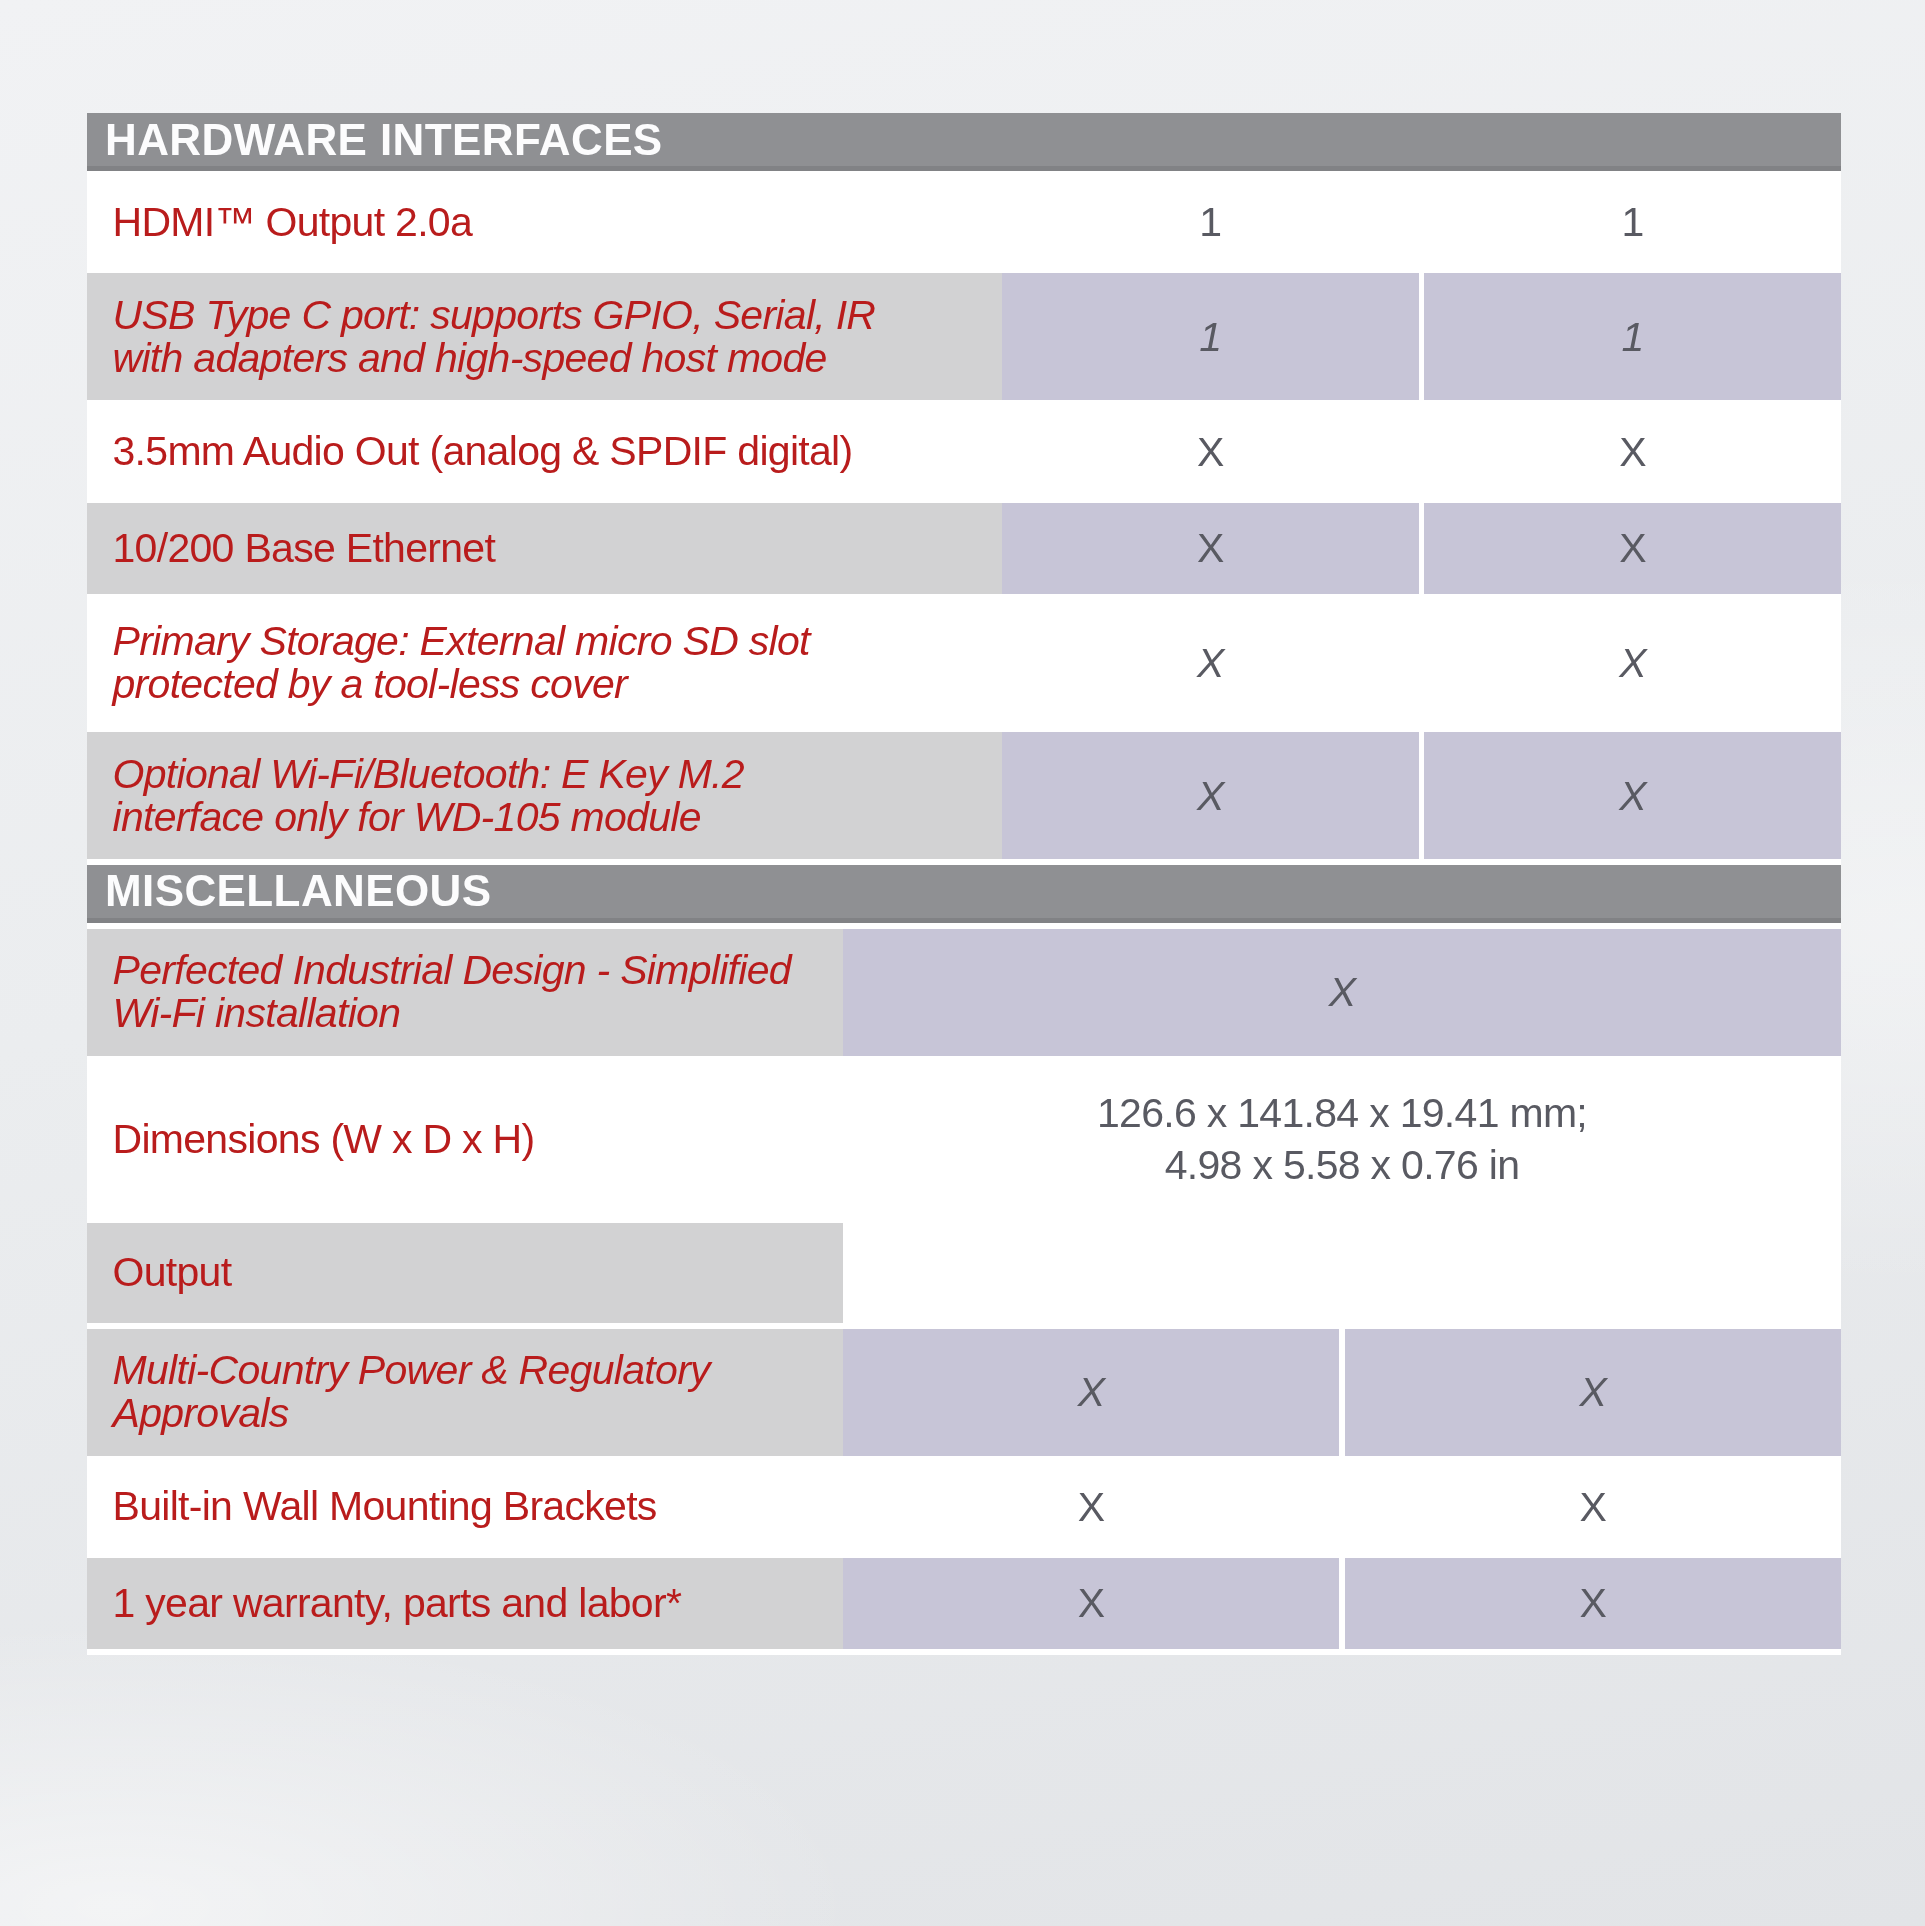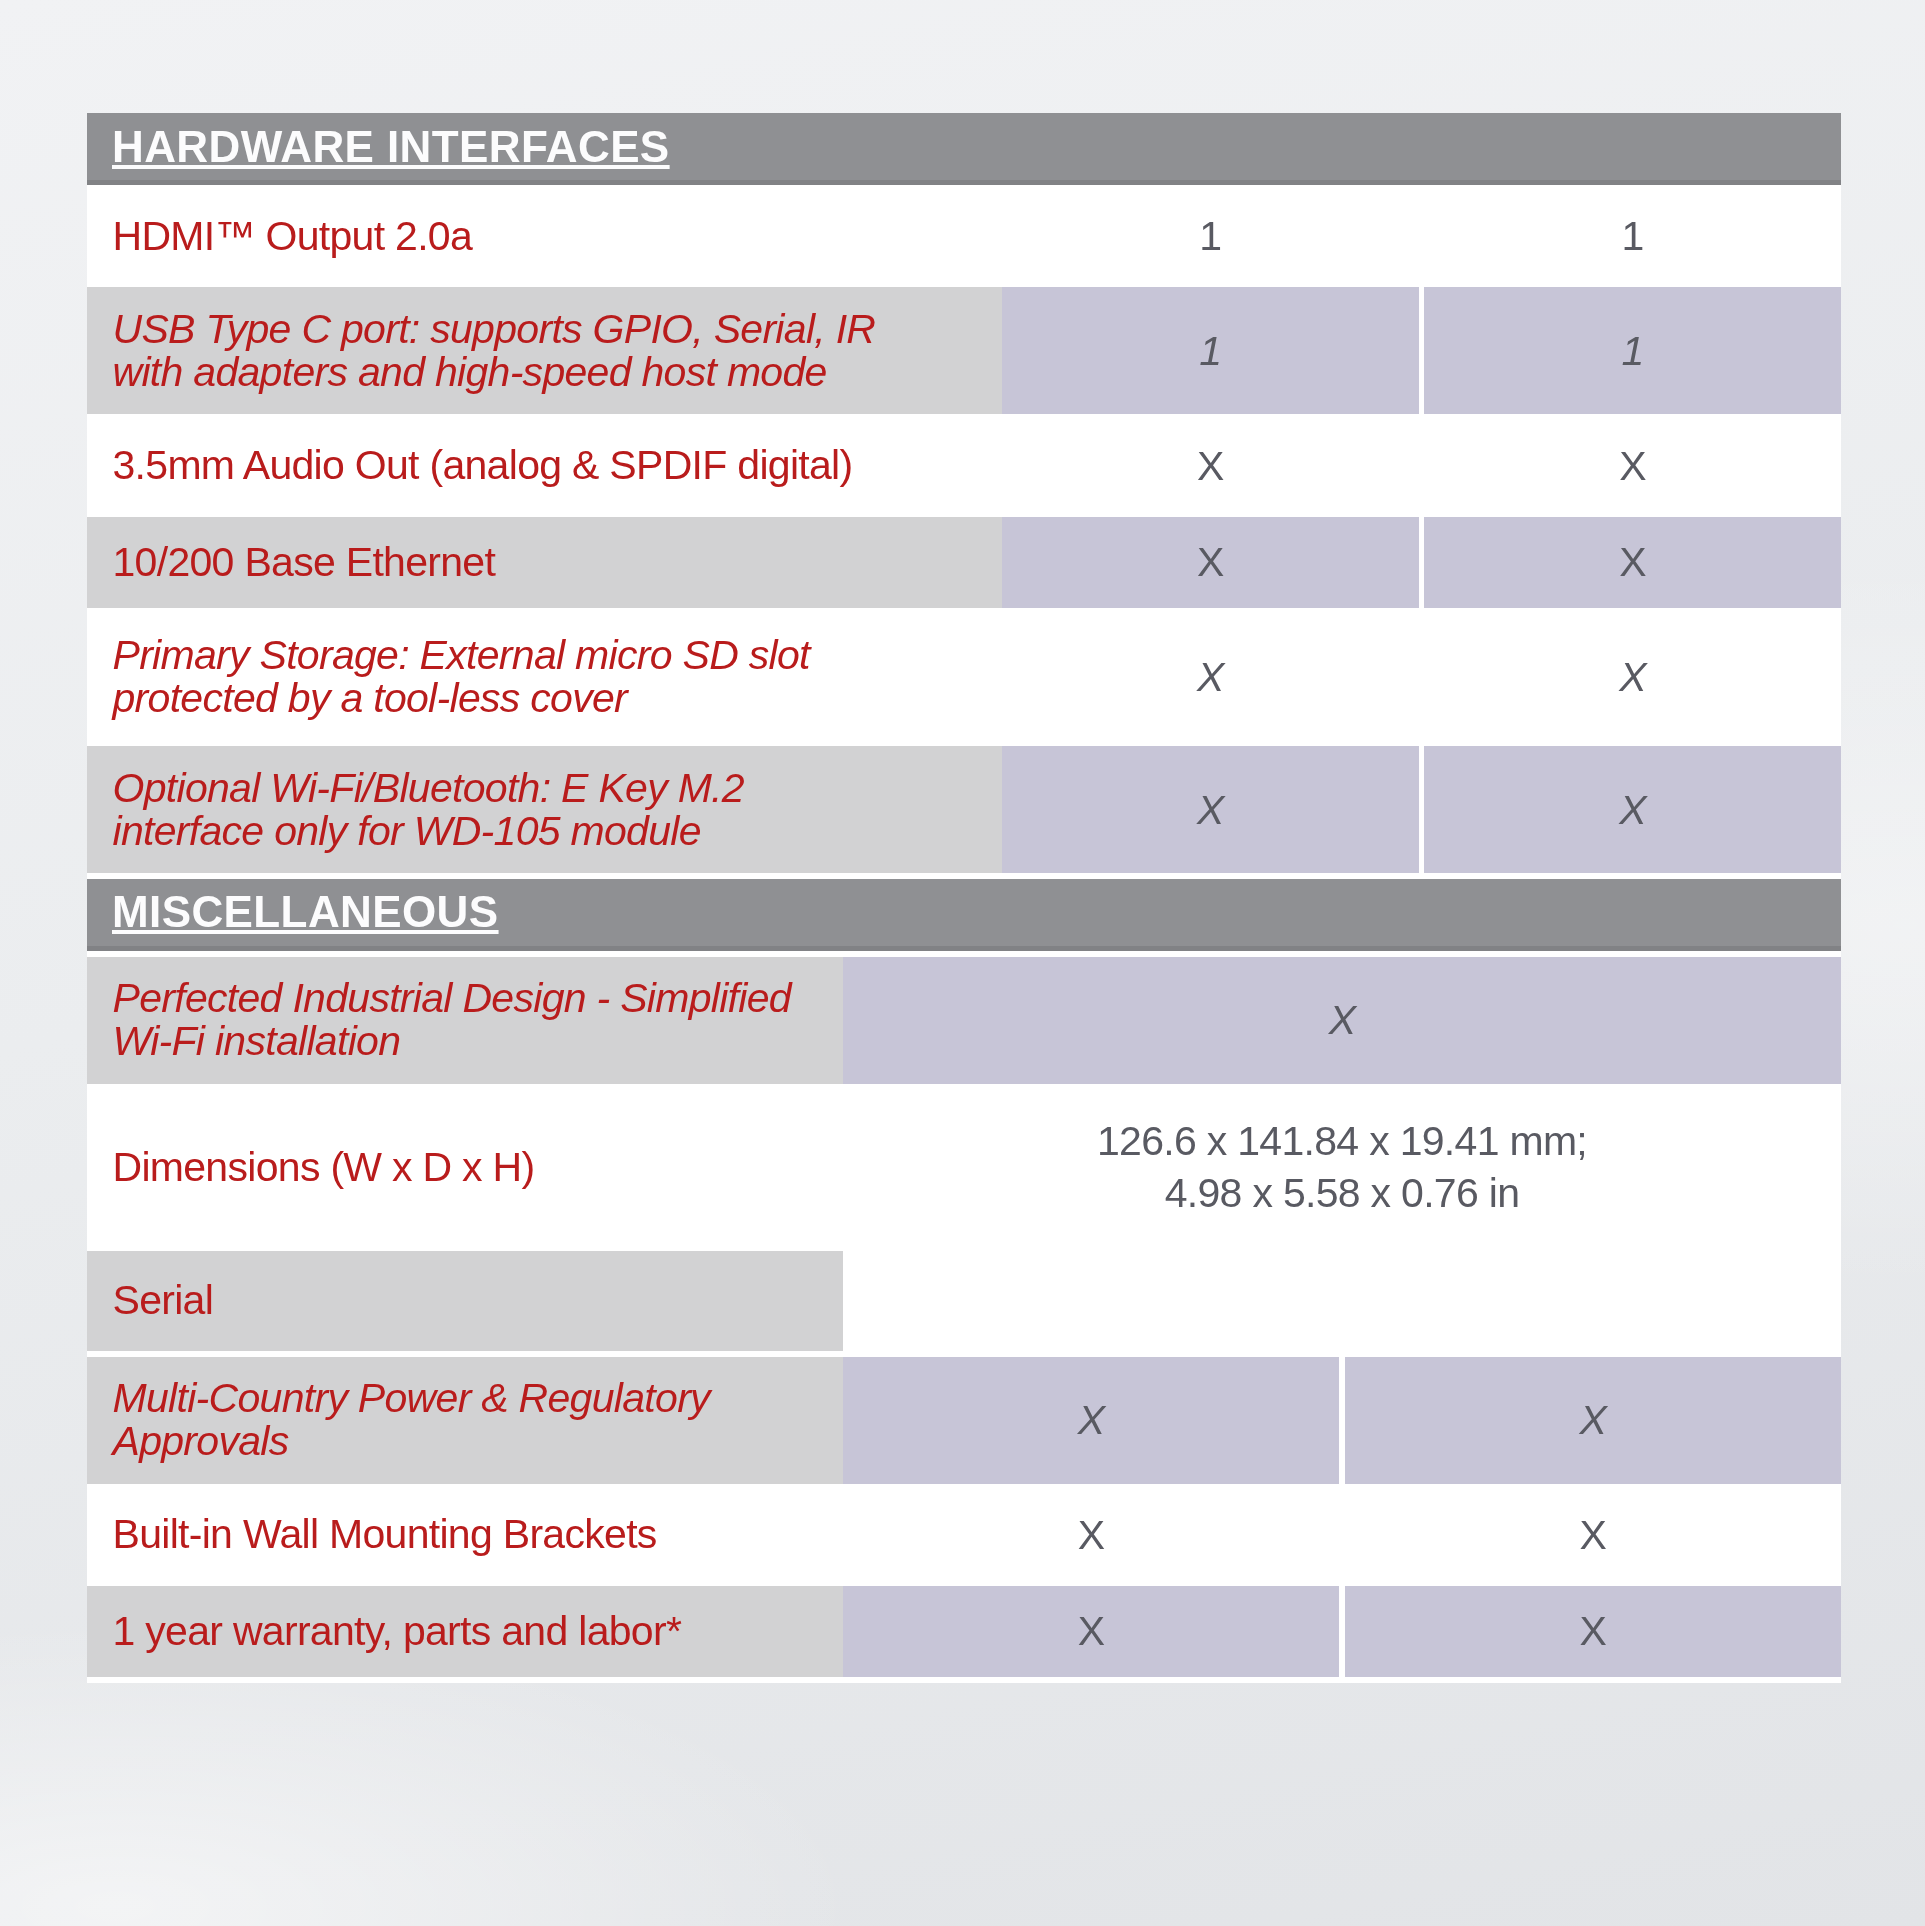--- a/index.html
+++ b/index.html
@@ -10,26 +10,25 @@
       radial-gradient(1203px 460px at 6% 99%, rgba(255,255,255,.55), rgba(255,255,255,0) 62%),
       radial-gradient(1485px 637px at 99% 48%, rgba(255,255,255,.38), rgba(255,255,255,0) 58%),
       linear-gradient(168deg,#f1f2f4 0%,#ebedef 45%,#e2e4e7 100%);
   }
   .spec-table{
     position:absolute;left:87px;top:113px;width:1754px;
     background:#ffffff;overflow:hidden;
   }
   .row{display:flex;margin-bottom:5.7px;}
   .bar{
-    height:72px;box-sizing:border-box;
+    height:58px;box-sizing:border-box;
     background:#8f9093;border-bottom:5px solid #818285;
-    display:flex;align-items:center;padding-left:25px;
+    display:flex;align-items:center;padding-left:18px;
     color:#fcfcfd;font-weight:bold;font-size:44px;letter-spacing:0.4px;
     width:100%;
-    text-decoration:underline;
   }
   .h-s  .label,.h-s  .cell{height:91px;}
   .h-d  .label,.h-d  .cell{height:127px;font-style:italic;}
   .h-dim .label,.h-dim .cell{height:156px;}
   .h-m  .label,.h-m  .cell{height:100px;}
   .label{
     width:915px;box-sizing:border-box;padding-left:25.5px;
     display:flex;align-items:center;
     font-size:41px;line-height:43px;letter-spacing:-0.7px;
     color:#b91c1c;white-space:pre-line;
@@ -122,21 +121,21 @@
 
     <div class="row h-dim">
       <div class="label">Dimensions (W x D x H)</div>
       <div class="vals">
         <div class="cell italic-val">126.6 x 141.84 x 19.41 mm;
 4.98 x 5.58 x 0.76 in</div>
       </div>
     </div>
 
     <div class="row h-m shaded">
-      <div class="label">Serial</div>
+      <div class="label">Output</div>
     </div>
 
 
     <div class="row h-d shaded">
       <div class="label">Multi-Country Power &amp; Regulatory
 Approvals</div>
       <div class="vals">
         <div class="cell">X</div>
         <div class="cell">X</div>
       </div>

